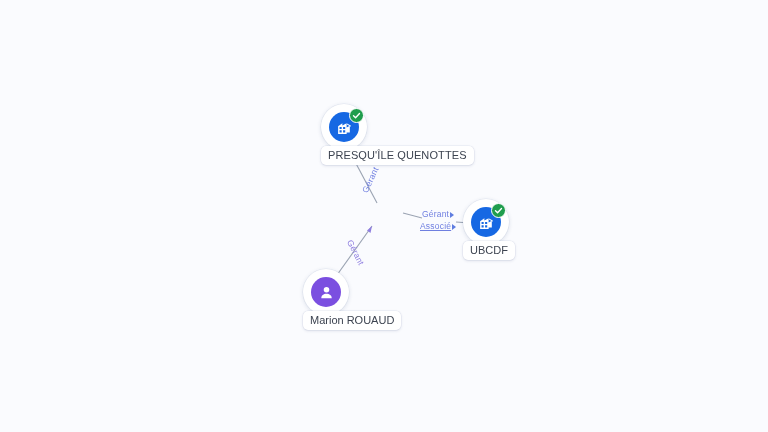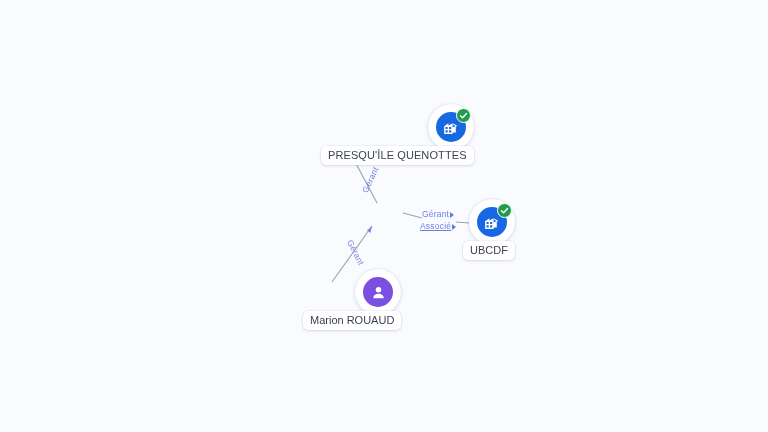--- a/index.html
+++ b/index.html
@@ -27,21 +27,21 @@
     width: 768px;
     height: 432px;
     pointer-events: none;
   }
 
   
   .node {
     position: absolute;
     display: flex;
     flex-direction: column;
-    align-items: flex-end;
+    align-items: flex-start;
   }
 
   
   .disc {
     width: 46px;
     height: 46px;
     border-radius: 50%;
     background: #ffffff;
     box-shadow: 0 1px 4px rgba(40,60,110,0.16), 0 0 0 0.5px rgba(150,165,200,0.18);
     display: flex;

